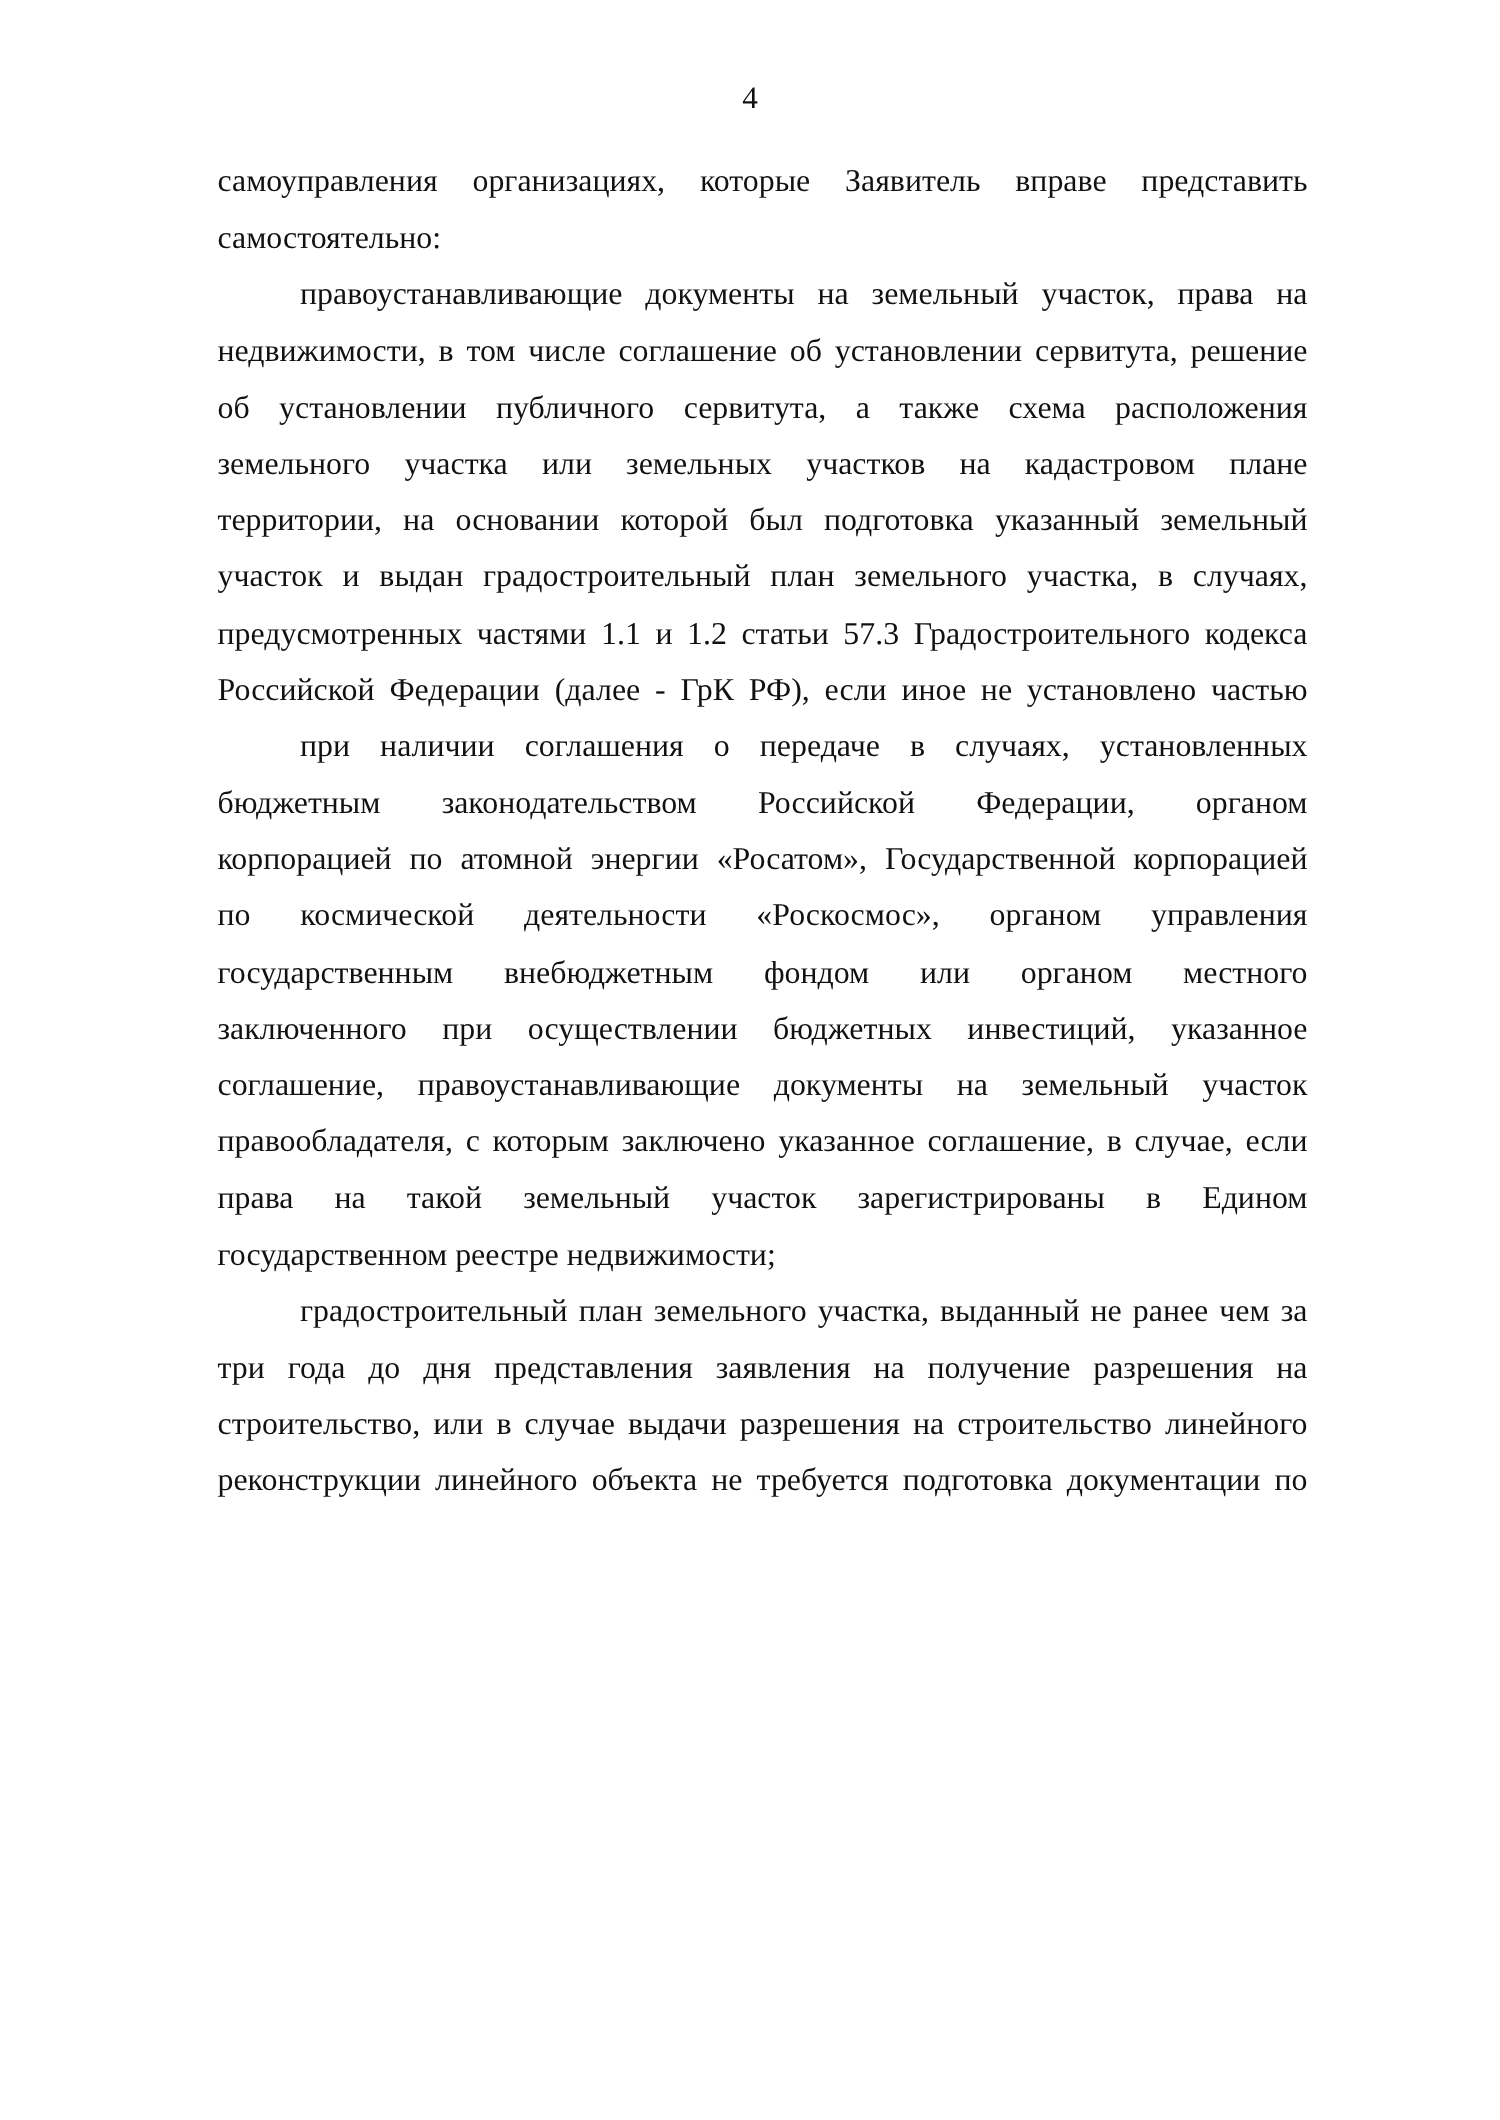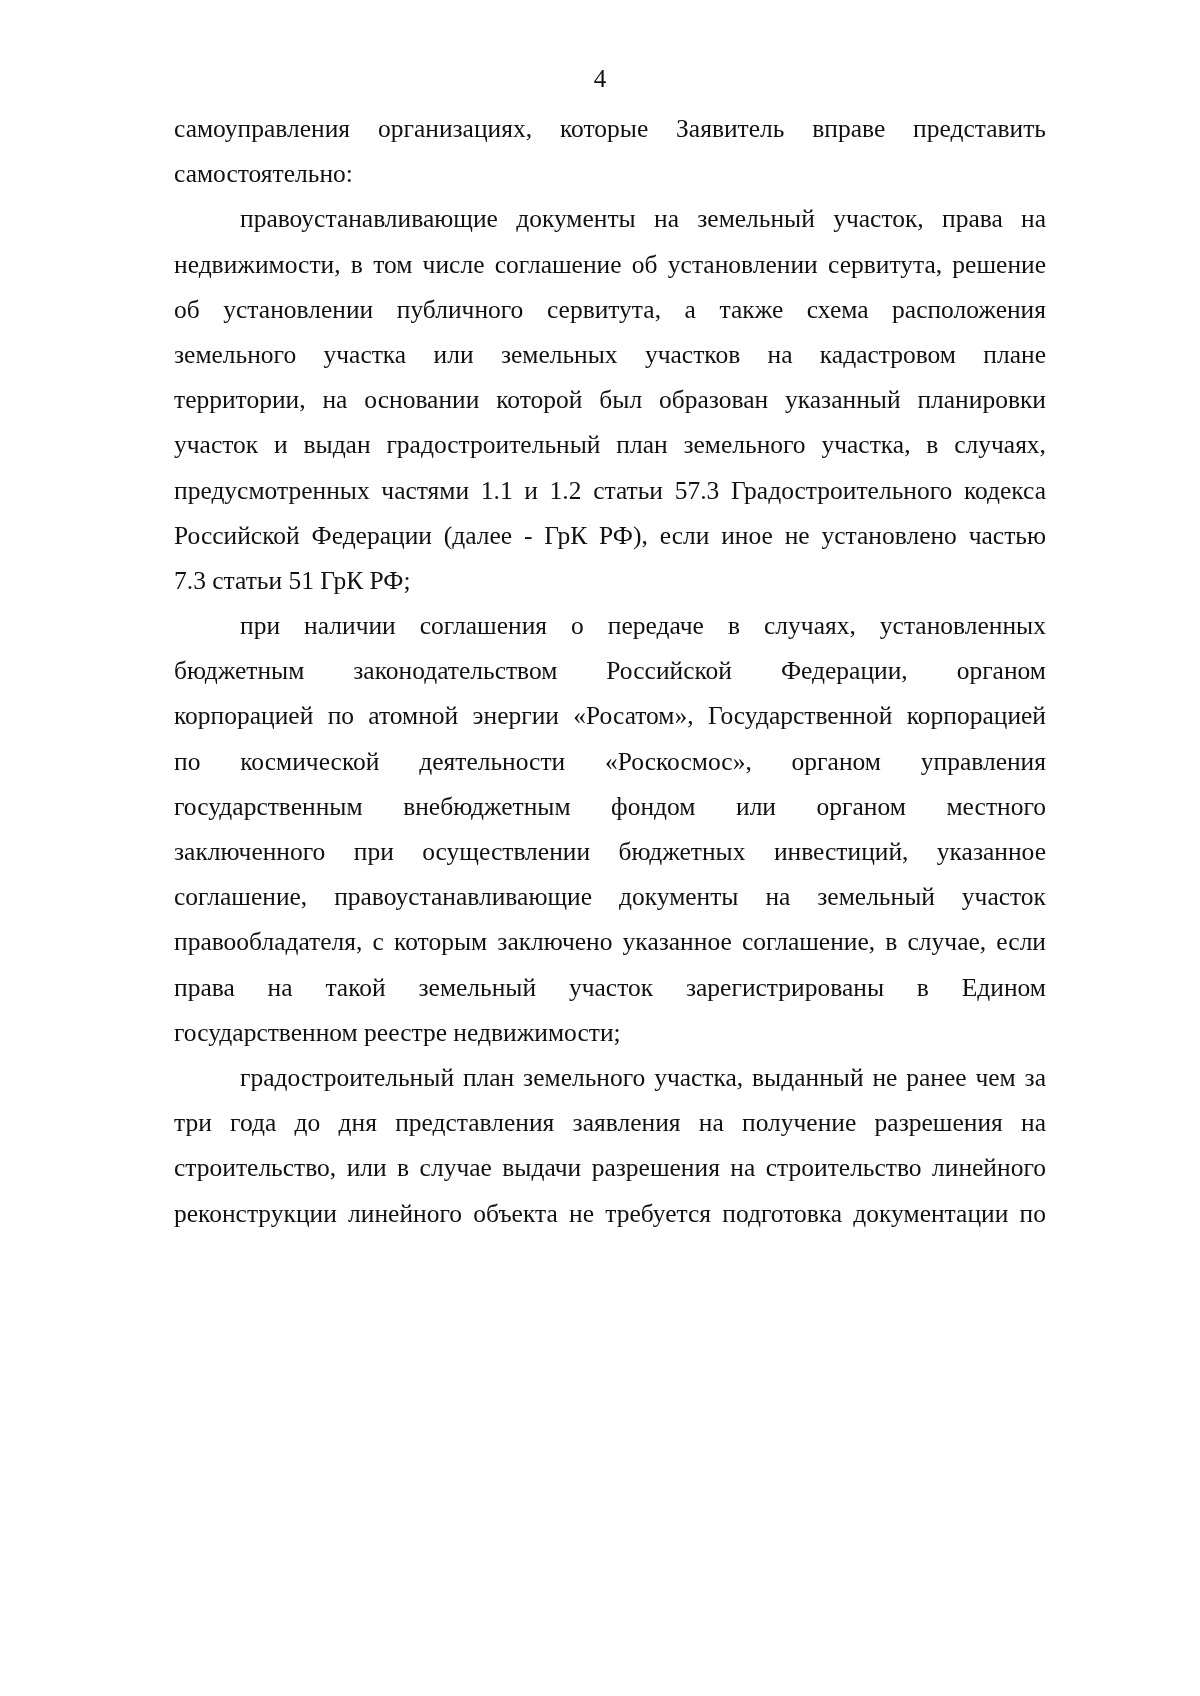--- a/index.html
+++ b/index.html
@@ -19,21 +19,21 @@
     position: absolute;
     top: 64px;
     left: 0;
     width: 1200px;
     text-align: center;
     font-size: 25px;
     line-height: 30px;
   }
   .body-text {
     position: absolute;
-    top: 106px;
+    top: 122px;
     left: 174px;
     width: 872px;
     font-size: 25.5px;
     line-height: 45.2px;
   }
   .para {
     margin: 0;
     text-align: justify;
     text-align-last: left;
   }
@@ -61,25 +61,24 @@
   <div class="para">
     <span class="line">самоуправления организациях, которые Заявитель вправе представить</span>
     <span class="line last">самостоятельно:</span>
   </div>
 
   <div class="para">
     <span class="line indent">правоустанавливающие документы на земельный участок, права на</span>
     <span class="line">недвижимости, в том числе соглашение об установлении сервитута, решение</span>
     <span class="line">об установлении публичного сервитута, а также схема расположения</span>
     <span class="line">земельного участка или земельных участков на кадастровом плане</span>
-    <span class="line">территории, на основании которой был образован указанный планировки</span>
+    <span class="line">территории, на основании которой был подготовка указанный земельный</span>
     <span class="line">участок и выдан градостроительный план земельного участка, в случаях,</span>
     <span class="line">предусмотренных частями 1.1 и 1.2 статьи 57.3 Градостроительного кодекса</span>
     <span class="line">Российской Федерации (далее - ГрК РФ), если иное не установлено частью</span>
-    <span class="line last">7.3  статьи 51 ГрК РФ;</span>
   </div>
 
   <div class="para">
     <span class="line indent">при наличии соглашения о передаче в случаях, установленных</span>
     <span class="line">бюджетным законодательством Российской Федерации, органом</span>
     <span class="line">корпорацией по атомной энергии «Росатом», Государственной корпорацией</span>
     <span class="line">по космической деятельности «Роскосмос», органом управления</span>
     <span class="line">государственным внебюджетным фондом или органом местного</span>
     <span class="line">заключенного при осуществлении бюджетных инвестиций, указанное</span>
     <span class="line">соглашение, правоустанавливающие документы на земельный участок</span>

